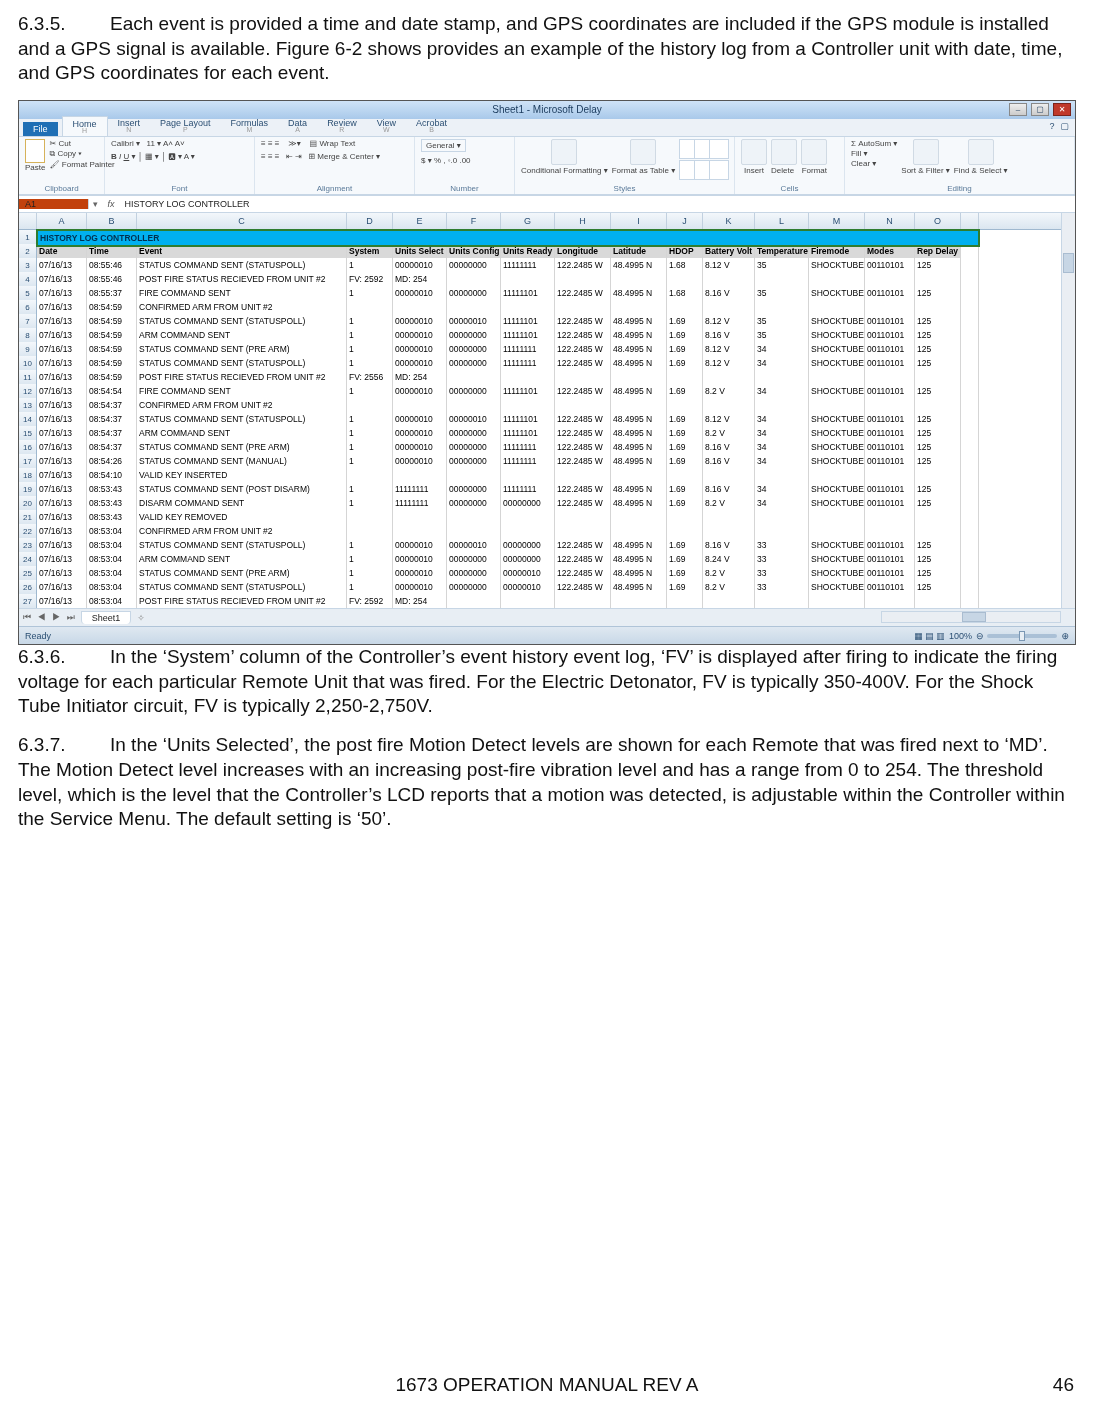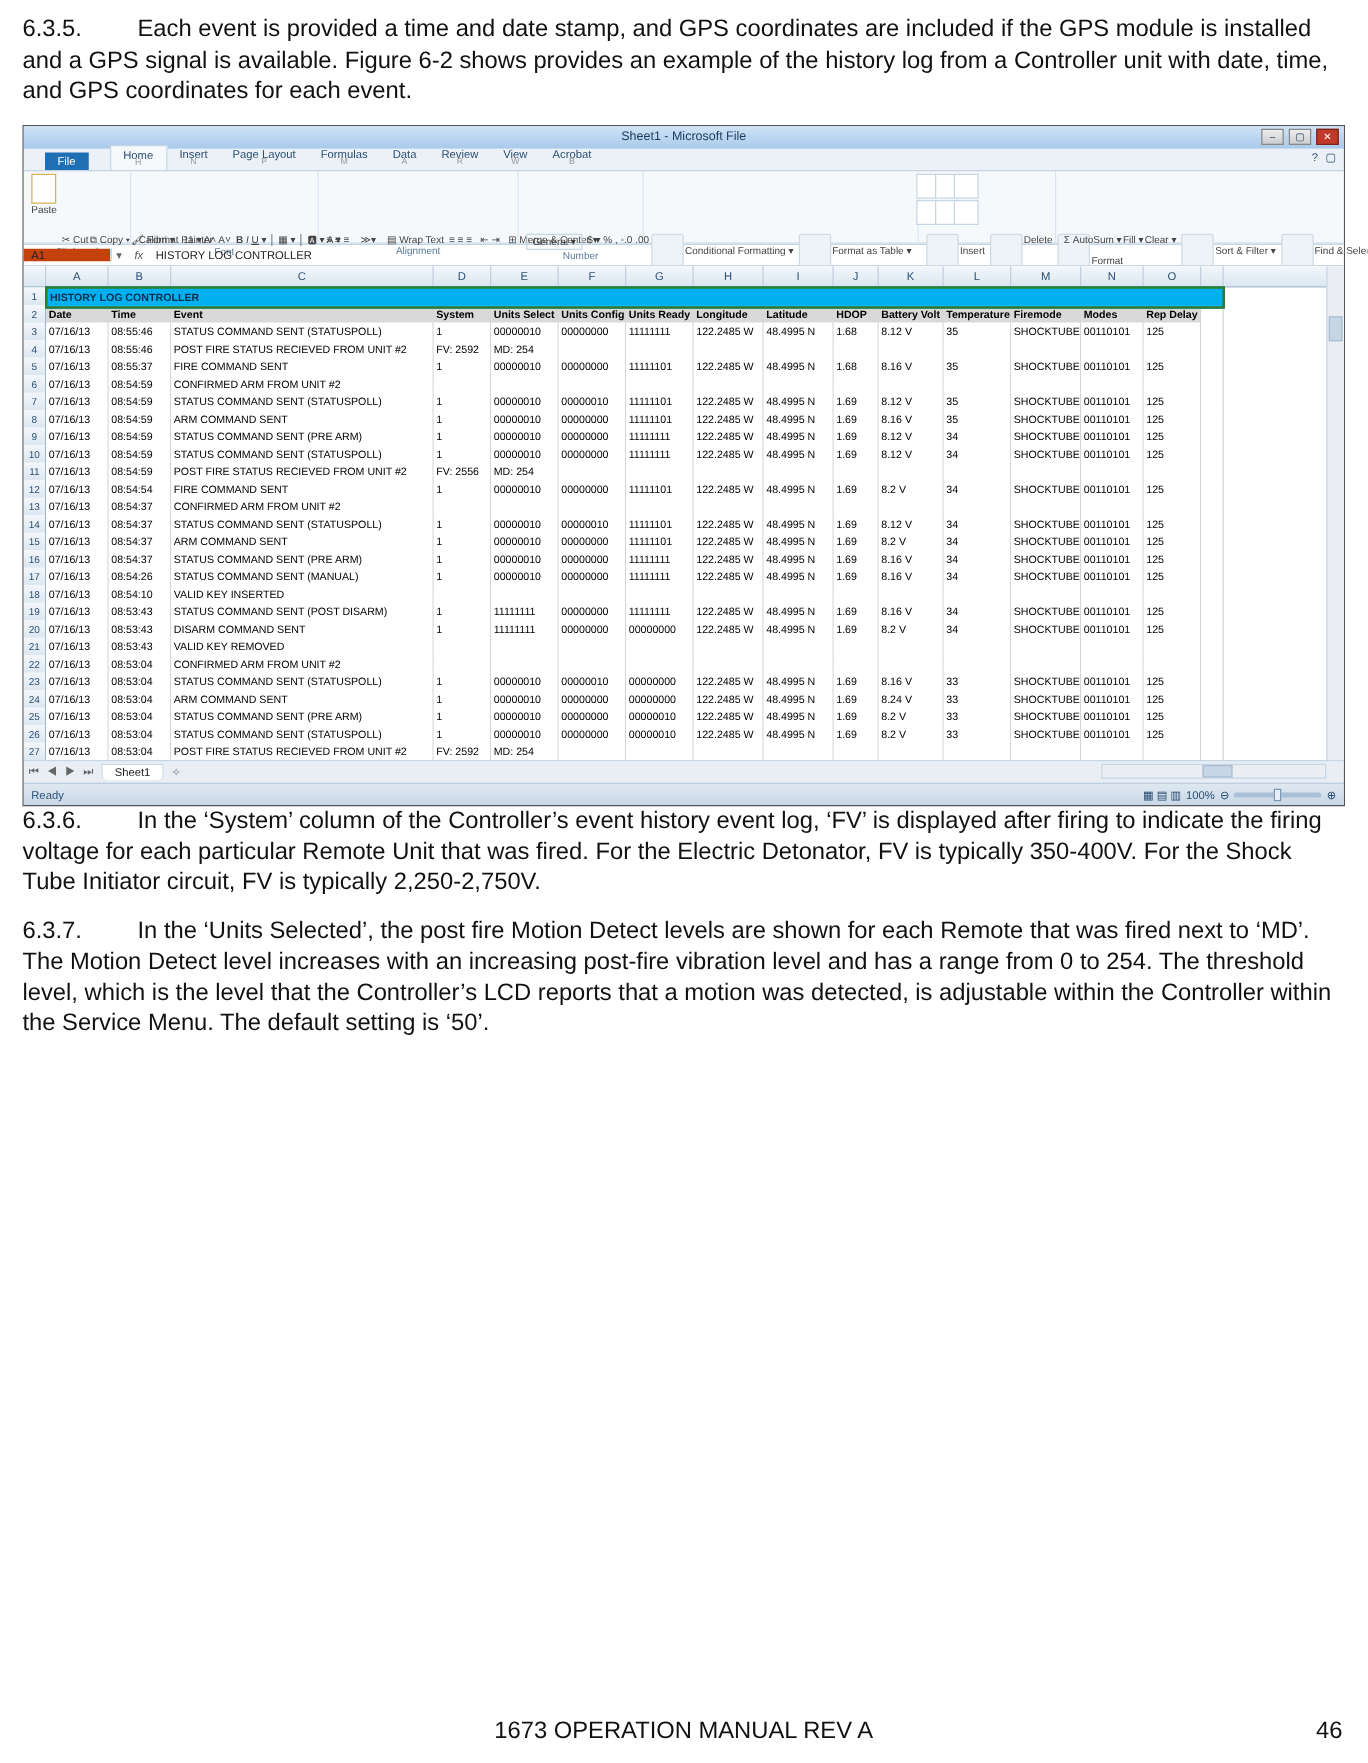--- a/index.html
+++ b/index.html
@@ -73,22 +73,22 @@
     background: linear-gradient(#eee,#ccc);
     border: 1px solid #888;
     font-size: 8px; line-height: 11px; text-align: center;
   }
   .winbtn.close { background: #c0392b; color: #fff; border-color: #7b241c;}
   .ribbon-tabs {
     background: #ecf1f7;
     height: 18px;
     display: flex;
     align-items: flex-end;
-    padding-left: 17px;
-    gap: 17px;
+    padding-left: 4px;
+    gap: 4px;
     border-bottom: 1px solid #c7d6e5;
     position: relative;
   }
   .file-tab {
     background: #1f6fb5;
     color: #fff;
     padding: 2px 10px;
     font-size: 9px;
   }
   .rtab {
@@ -124,21 +124,21 @@
   }
   .rgroup .gcontent {
     flex: 1;
     display: flex;
     align-items: flex-start;
     gap: 4px;
     font-size: 8px;
     color: #444;
     white-space: nowrap;
   }
-  .btncol { display:flex; flex-direction:row; gap:1px; font-size:8px;margin-top:48px;}
+  .btncol { display:flex; flex-direction:column; gap:1px; font-size:8px;}
   .bigicon {
     width: 26px; height: 26px;
     background: #eef3f8;
     border: 1px solid #d0dae4;
     border-radius: 2px;
     display:inline-block;
   }
   .paste-icon { width:20px; height:24px; background:#fff; border:1px solid #d6b25a; position:relative;}
   .bi-box { width:20px; height:20px; border:1px solid #c7d6e5; background:#fff; display:inline-block;}
   .formula-bar {
@@ -260,21 +260,21 @@
 <body>
 
 <div class="page">
 
   <p class="para">
     <span class="num-indent">6.3.5.</span><span>Each event is provided a time and date stamp, and GPS coordinates are included if the GPS module is installed and a GPS signal is available. Figure 6-2 shows provides an example of the history log from a Controller unit with date, time, and GPS coordinates for each event.</span>
   </p>
 
   <div class="excel-frame">
     <div class="titlebar">
-      <span>Sheet1 - Microsoft File</span>
+      <span>Sheet1 - Microsoft Delay</span>
       <div class="winbtns">
         <div class="winbtn">–</div>
         <div class="winbtn">▢</div>
         <div class="winbtn close">✕</div>
       </div>
     </div>
     <div class="ribbon-tabs">
       <div class="file-tab">File</div>
       <div id="rtab-container" style="display:flex;">
           <div class="rtab active">Home<small>H</small></div>

